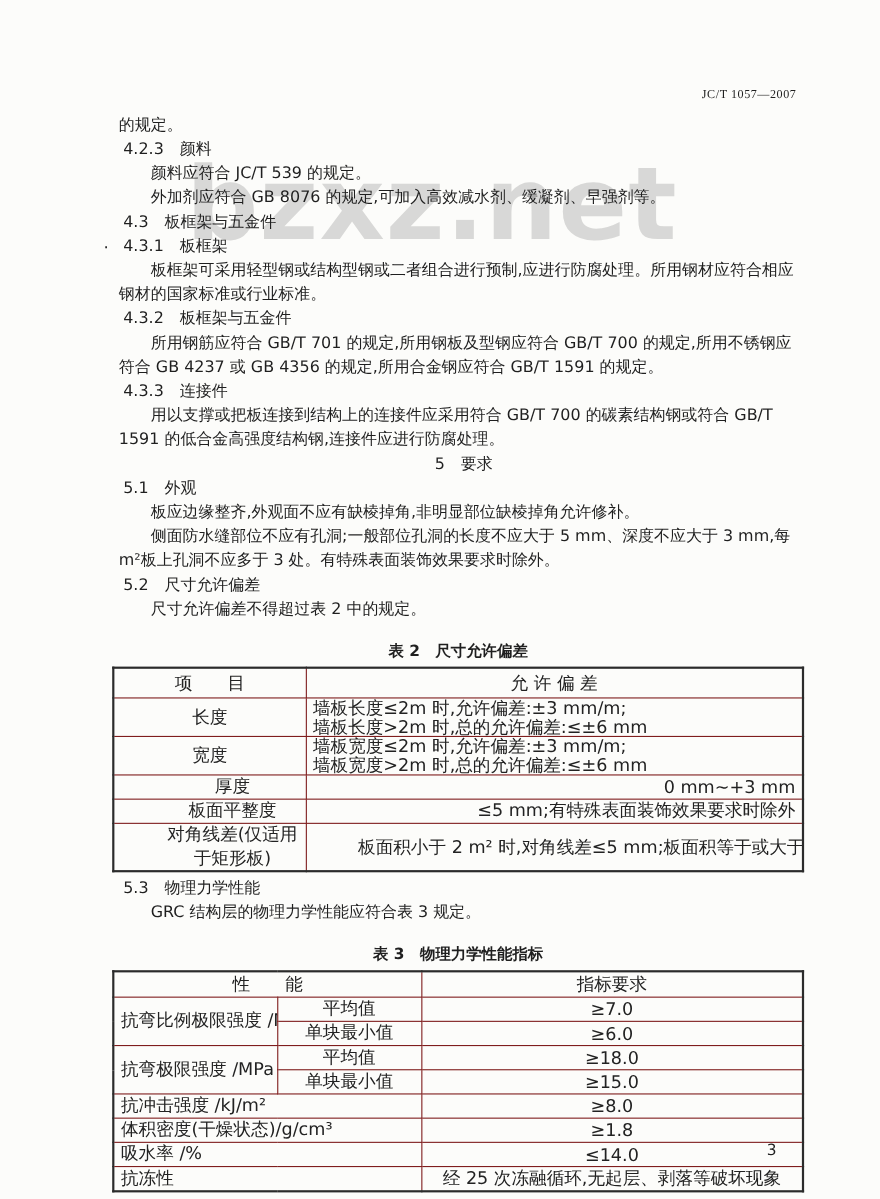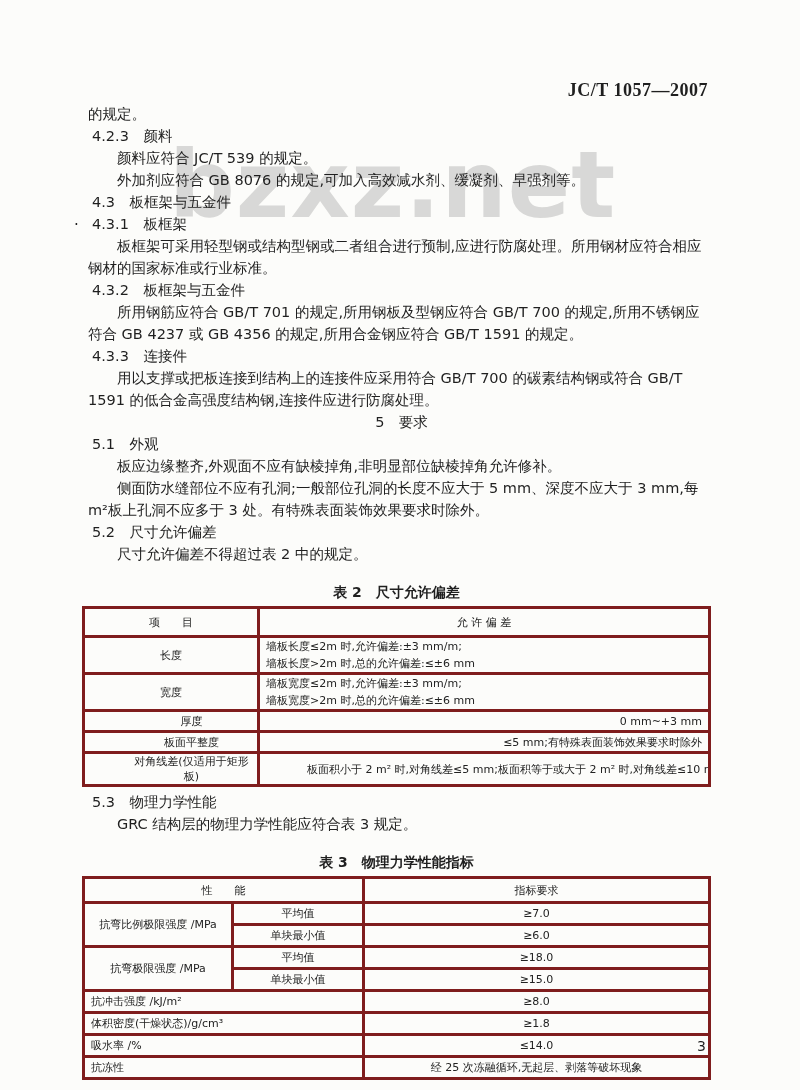--- a/index.html
+++ b/index.html
@@ -2,41 +2,41 @@
 <html><head>
 <meta charset="utf-8">
 <style>
   html,body { margin:0; padding:0; }
   .page {
     position:relative; width:800px; height:1090px;
     background:#fcfcfa; overflow:hidden;
     font-family:"DejaVu Sans", sans-serif; color:#1f1f1f;
   }
   .doc-header {
-    position:absolute; top:80px; right:92px;
-    font-family:"Liberation Serif", serif; font-weight:bold;
-    font-size:18px; letter-spacing:0.5px; z-index:2;
+    position:absolute; top:80px; right:76px;
+    font-family:"Liberation Serif", serif; font-weight:normal;
+    font-size:11px; letter-spacing:0.5px; z-index:2;
   }
   .watermark {
     position:absolute; top:140px; left:169px; z-index:0;
     font-size:92px; font-weight:700; line-height:1;
     color:rgba(150,150,150,0.35); letter-spacing:1px;
     font-family:"DejaVu Sans", sans-serif; user-select:none;
   }
-  .content { position:absolute; top:103px; left:82px; width:629px; z-index:1; }
+  .content { position:absolute; top:103px; left:102px; width:629px; z-index:1; }
   p.body { margin:0 0 0 6px; font-size:14.5px; line-height:22px; }
   p.indent { text-indent:29px; }
   h3.hd { margin:0 0 0 10px; font-size:14.5px; line-height:22px; font-weight:normal; }
   .sp-before { margin-top:6px;text-align:center; }
   .h-wrap { position:relative; }
   .margin-dot { position:absolute; left:-8px; top:3px; font-size:15px; }
   .table-caption { text-align:center; font-weight:bold; font-size:14px; line-height:22px; margin-top:16px; }
   table { border-collapse:collapse; width:629px; table-layout:fixed; margin-top:3px;
           border:2px solid #2b2b2b; }
-  th, td { border:3px solid #7f1d1d; font-size:11px; font-weight:normal;
+  th, td { border:1px solid #7f1d1d; font-size:16px; font-weight:normal;
            padding:0 6px; overflow:hidden; color:#222; }
   .t2 thead th { height:26px; }
   .t2 td.dbl { height:34px; }
   .t2 td.sgl, .t2 td.sgl2 { height:18px;padding-left:47px; }
   .t2 td div { line-height:17px; white-space:nowrap; }
   .t2 td.one { white-space:nowrap;text-align:right; }
   .c { text-align:center; }
   .t3 th { height:22px; }
   .t3 td { height:19px; white-space:nowrap; }
   .page-number { position:absolute; top:1038px; left:697px; font-size:14px; z-index:1; }

